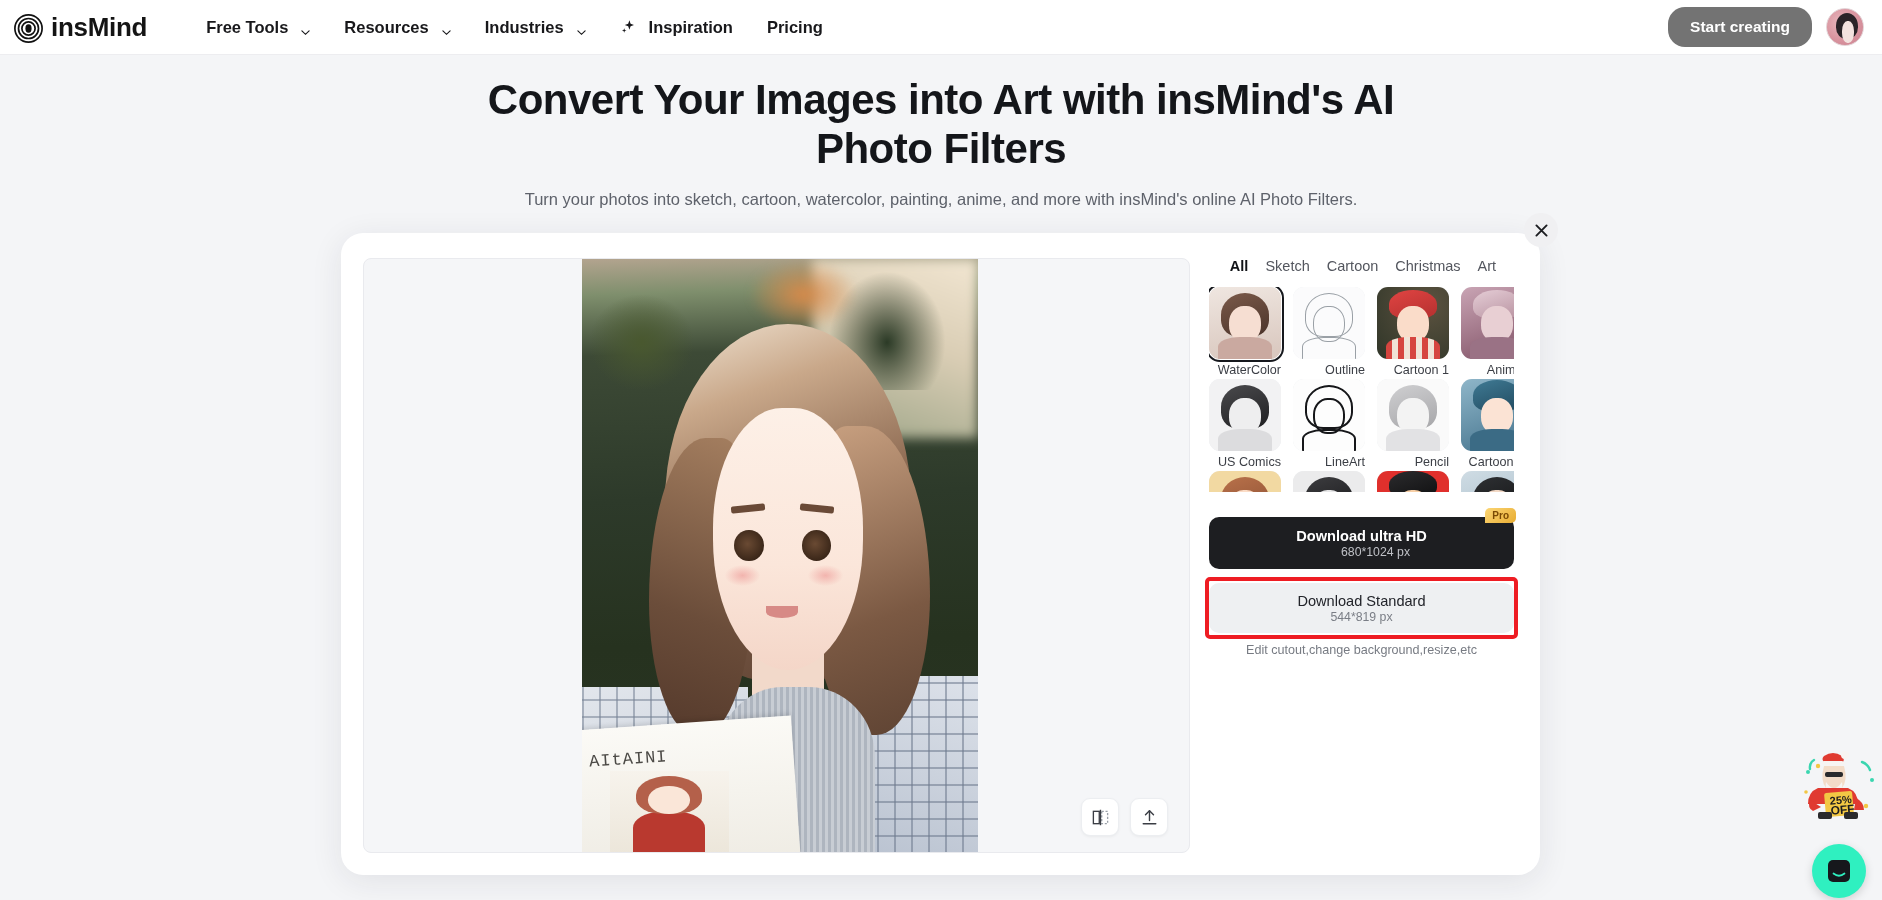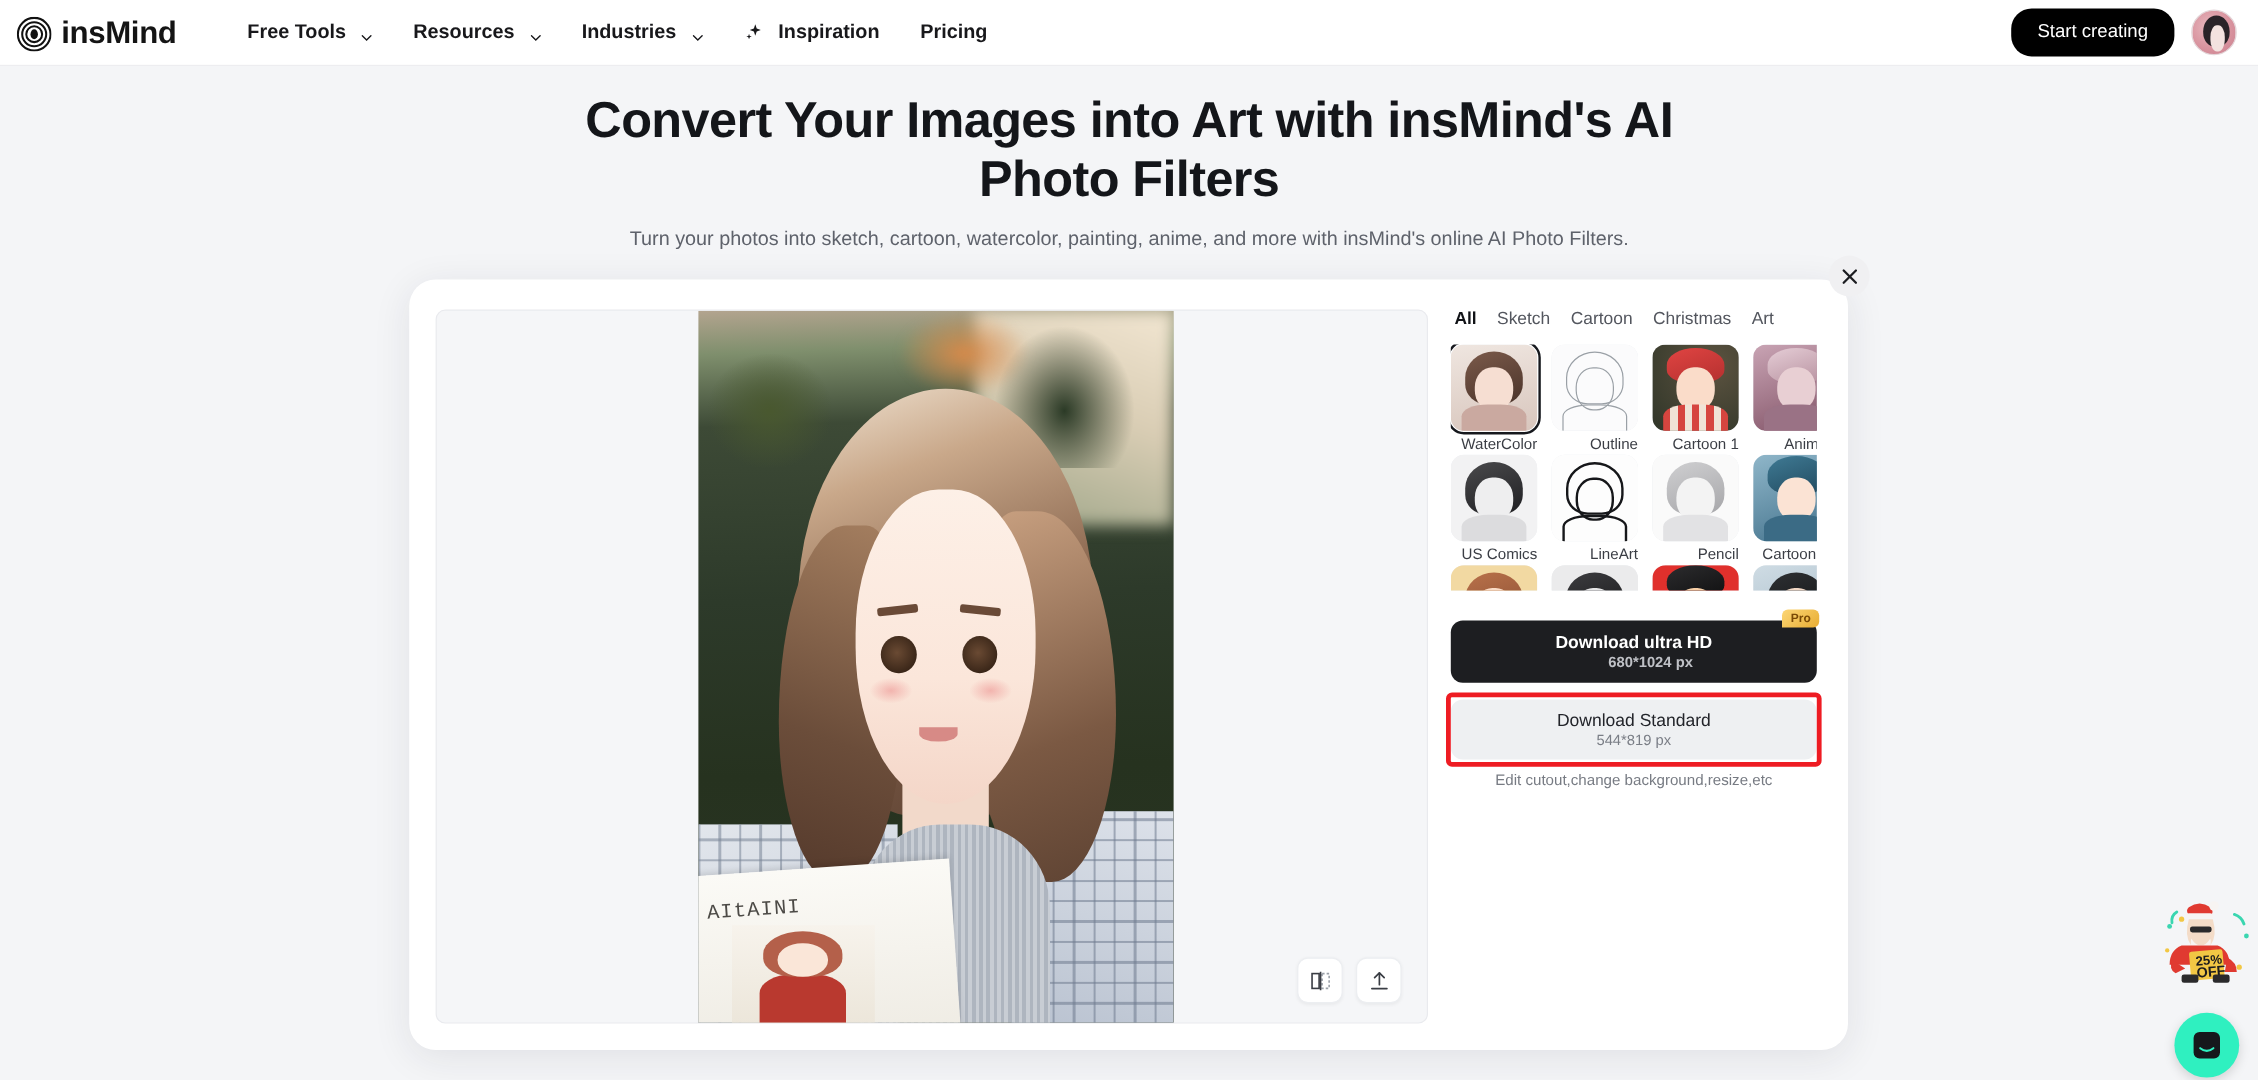--- a/index.html
+++ b/index.html
@@ -31,22 +31,22 @@
     padding: 6px 17px; cursor: pointer; white-space: nowrap;
   }
   .caret { width: 9px; height: 9px; display: inline-block; position: relative; top: -1px; }
   .spark { width: 16px; height: 16px; display: inline-block; }
 
   .header-right {
     margin-left: auto; margin-right: 18px;
     display: flex; align-items: center; gap: 14px;
   }
   .start-btn {
-    background: #000000; color: #fff;
-    font-size: 15.5px; font-weight: 400;
+    background: #737373; color: #fff;
+    font-size: 15.5px; font-weight: 700;
     padding: 11px 22px; border-radius: 17px;
     border: none; cursor: pointer; white-space: nowrap;
   }
   .avatar {
     width: 38px; height: 38px; border-radius: 50%;
     background: radial-gradient(circle at 40% 38%, #e8b9bf 0%, #d9949f 55%, #c97f8e 100%);
     position: relative; overflow: hidden; cursor: pointer;
     border: 1px solid #e3d5d8;
   }
   .avatar::before {
@@ -195,21 +195,21 @@
   .tool-btn {
     width: 38px; height: 38px; border-radius: 9px;
     background: #ffffff; border: 1px solid #eceef1;
     display: flex; align-items: center; justify-content: center;
     cursor: pointer; box-shadow: 0 1px 3px rgba(0,0,0,0.05);
   }
 
   
   .rpanel { position: absolute; left: 868px; top: 25px; width: 305px; }
 
-  .cat-tabs { display: flex; gap: 17px; align-items: baseline; padding-left: 3px; }
+  .cat-tabs { display: flex; gap: 17px; align-items: baseline; padding-left: 3px; justify-content: center; }
   .cat-tab { font-size: 14.5px; color: #53565e; cursor: pointer; white-space: nowrap; }
   .cat-tab.active { color: #111317; font-weight: 700; }
 
   .filter-grid {
     margin-top: 13px;
     display: grid; grid-template-columns: repeat(4, 72px);
     column-gap: 12px; row-gap: 2px;
     max-height: 205px; overflow: hidden;
   }
   .filter-cell { width: 72px; text-align: right; cursor: pointer; }
@@ -240,21 +240,21 @@
     border: none; border-radius: 23px; cursor: pointer;
     font-size: 15.5px; font-weight: 700;
   }
   .btn-dl-hd {
     position: relative; margin-top: 25px; width: 305px; height: 52px;
     background: #1d1e21; border: none; border-radius: 10px; cursor: pointer;
     color: #fff; display:flex; flex-direction:column; align-items:center; justify-content:center;
     gap: 1px;
   }
   .btn-dl-hd .l1 { font-size: 14.6px; font-weight: 700; }
-  .btn-dl-hd .l2 { font-size: 12.3px; color: #bfc1c6; font-weight: 700; margin-left: 28px; }
+  .btn-dl-hd .l2 { font-size: 12.3px; color: #bfc1c6; font-weight: 400; margin-left: 28px; }
   .pro-badge {
     position: absolute; right: -2px; top: -9px;
     background: linear-gradient(140deg,#fcd675 0%,#e8ad33 100%);
     color: #7a4a05; font-size: 10px; font-weight: 700;
     padding: 2px 7px 2px 7px; border-radius: 5px 5px 5px 0;
   }
   .dl-std-wrap {
     position: relative; margin-top: 14px; width: 364px;
   }
   .dl-std-highlight {

